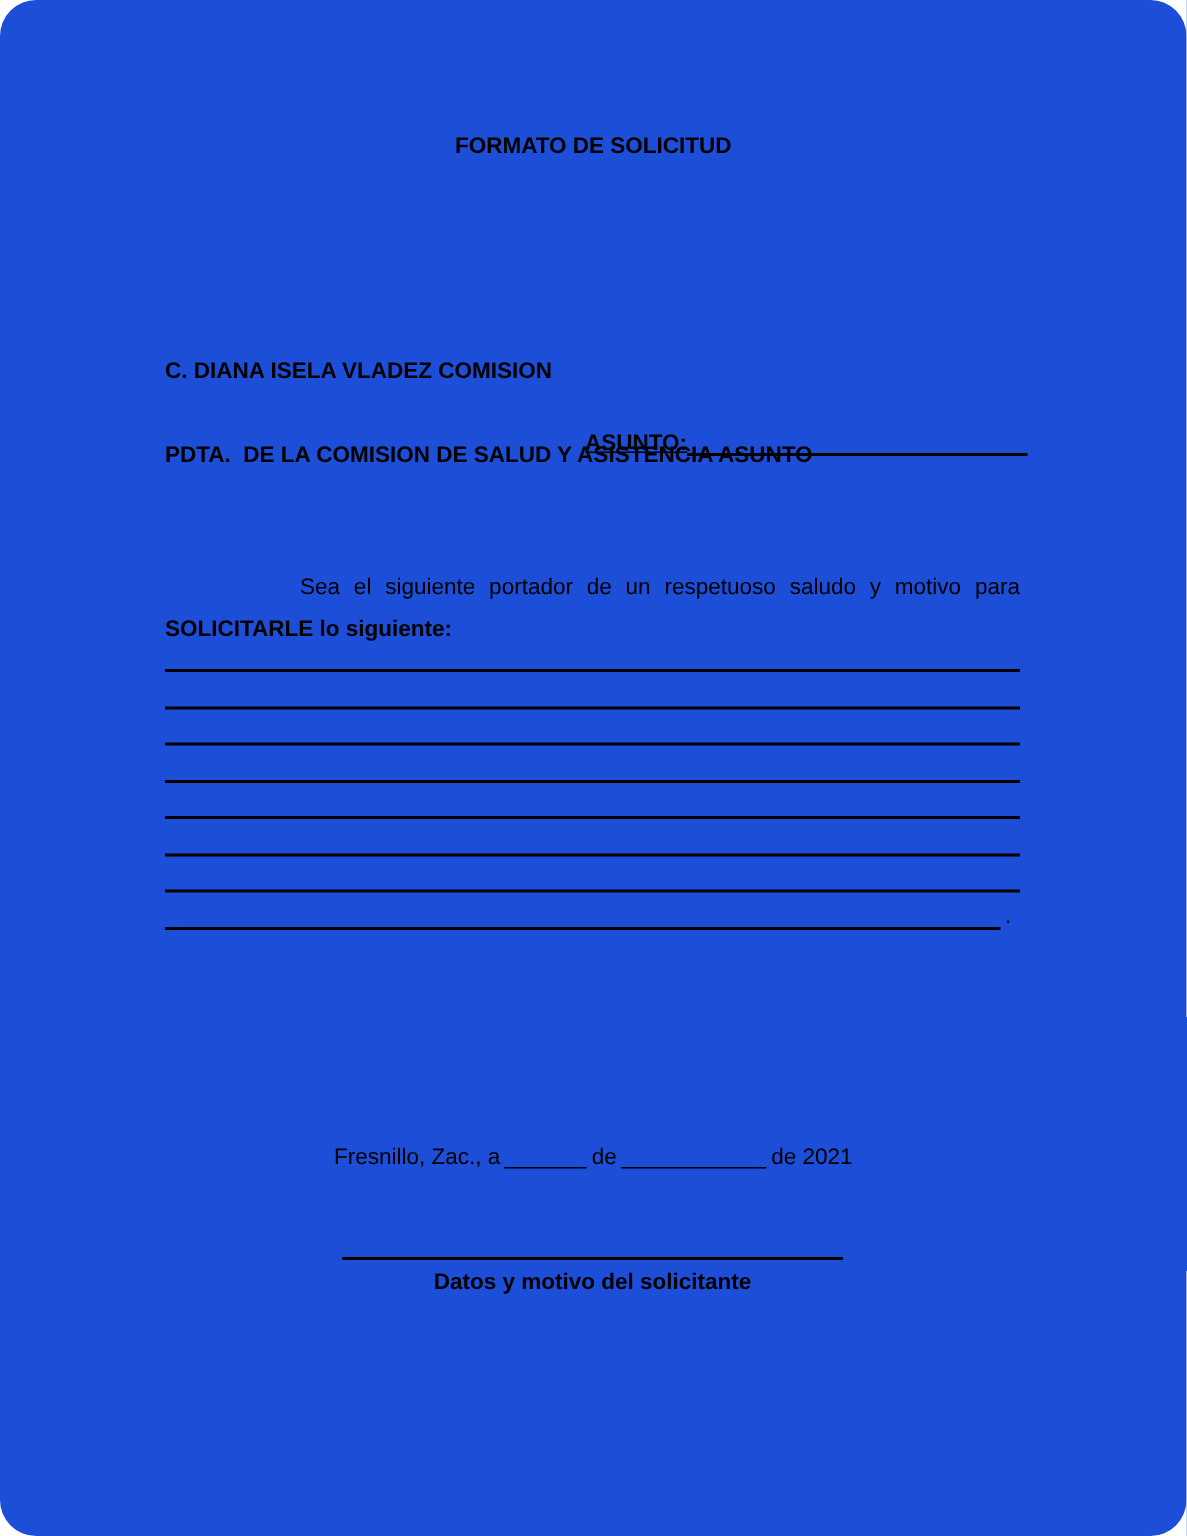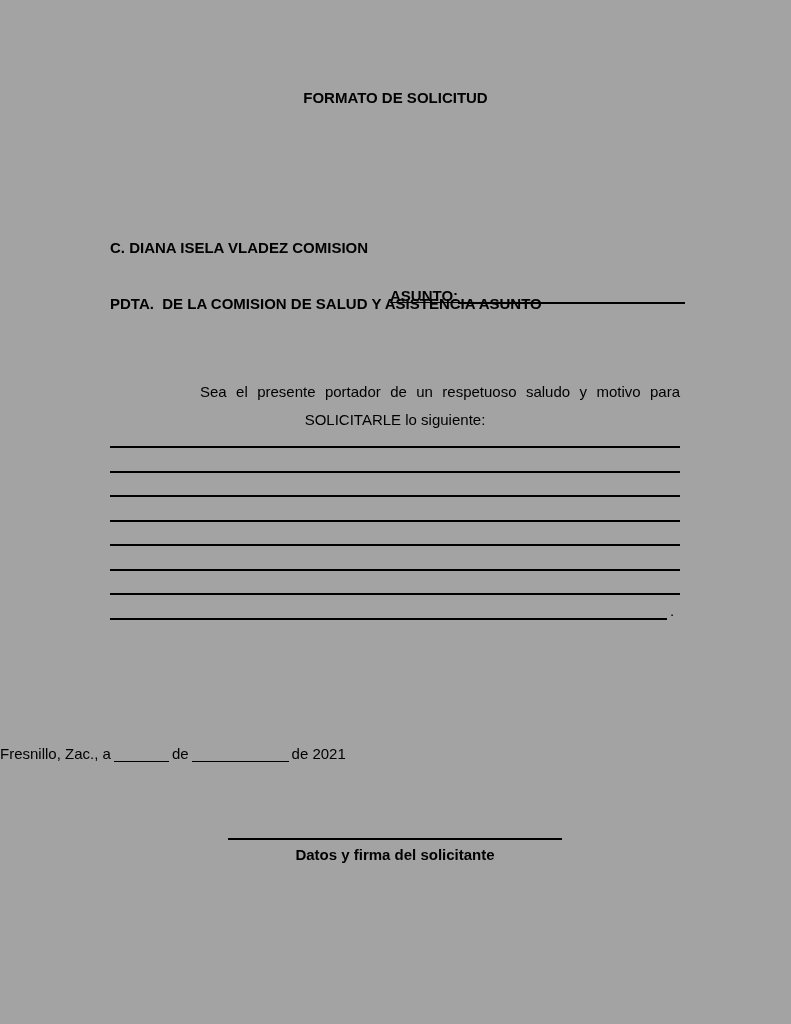--- a/index.html
+++ b/index.html
@@ -1,24 +1,25 @@
 <!DOCTYPE html>
 <html><head>
 <meta charset="utf-8">
 <style>
   html, body { margin: 0; padding: 0; background: #ffffff; }
   .page {
     position: relative;
     width: 791px;
     height: 1024px;
-    background: #a3a3a3;
+    background: #1d4ed8;
     color: #000000;
     font-family: "Liberation Sans", sans-serif;
     font-size: 15px;
     overflow: hidden;
+    border-radius: 24px;
   }
   .doc-title {
     position: absolute;
     top: 89px; left: 0; right: 0;
     text-align: center;
     font-weight: bold;
     line-height: 17.5px;
   }
   .recipient {
     position: absolute;
@@ -35,35 +36,36 @@
     text-decoration: underline;
   }
   .subject-label { font-weight: bold; line-height: 17px; }
   .subject-line { flex: 1; border-bottom: 2px solid #000; height: 17px; }
   .body-par {
     position: absolute;
     top: 378px; left: 110px; width: 570px;
     line-height: 28px;
   }
   .par-line1 { text-align: justify; text-align-last: justify; padding-left: 90px; }
-  .par-line2 { text-align: center; }
+  .par-line2 { text-align: left; font-weight: bold; }
   .ruled {
     position: absolute;
     top: 446px; left: 110px; width: 570px;
   }
   .ruled-line { height: 0; border-top: 2px solid #000; margin-bottom: 22.5px; }
   .ruled-line.last { width: 557px; }
   .closing-period {
     position: absolute;
     left: 670px; top: 603px;
     line-height: 15px;
   }
   .date-line {
     position: absolute;
-    top: 746px; left: 0; right: 0;
+    top: 764px; left: 0; right: 0;
+    text-align: center;
     line-height: 16px;
   }
   .blank {
     display: inline-block;
     border-bottom: 1.5px solid #000;
     vertical-align: -3px;
     margin: 0 3px;
   }
   .blank-day { width: 55px; }
   .blank-month { width: 97px; }
@@ -88,36 +90,36 @@
     <div>C. DIANA ISELA VLADEZ COMISION</div>
     <div>PDTA.  DE LA COMISION DE SALUD Y ASISTENCIA ASUNTO</div>
   </section>
 
   <div class="subject-row">
     <span class="subject-label">ASUNTO:</span>
     <span class="subject-line"></span>
   </div>
 
   <section class="body-par">
-    <div class="par-line1">Sea el presente portador de un respetuoso saludo y motivo para</div>
+    <div class="par-line1">Sea el siguiente portador de un respetuoso saludo y motivo para</div>
     <div class="par-line2">SOLICITARLE lo siguiente:</div>
   </section>
 
   <section class="ruled">
       <div class="ruled-line"></div>
       <div class="ruled-line"></div>
       <div class="ruled-line"></div>
       <div class="ruled-line"></div>
       <div class="ruled-line"></div>
       <div class="ruled-line"></div>
       <div class="ruled-line"></div>
       <div class="ruled-line last"></div>
     </section>
   <span class="closing-period">.</span>
 
   <div class="date-line"><span>Fresnillo, Zac., a</span><span class="blank blank-day"></span><span>de</span><span class="blank blank-month"></span><span>de 2021</span></div>
 
   <div class="signature">
     <div class="sig-line"></div>
-    <div class="sig-label">Datos y firma del solicitante</div>
+    <div class="sig-label">Datos y motivo del solicitante</div>
   </div>
 
 </div>
 
 </body></html>

